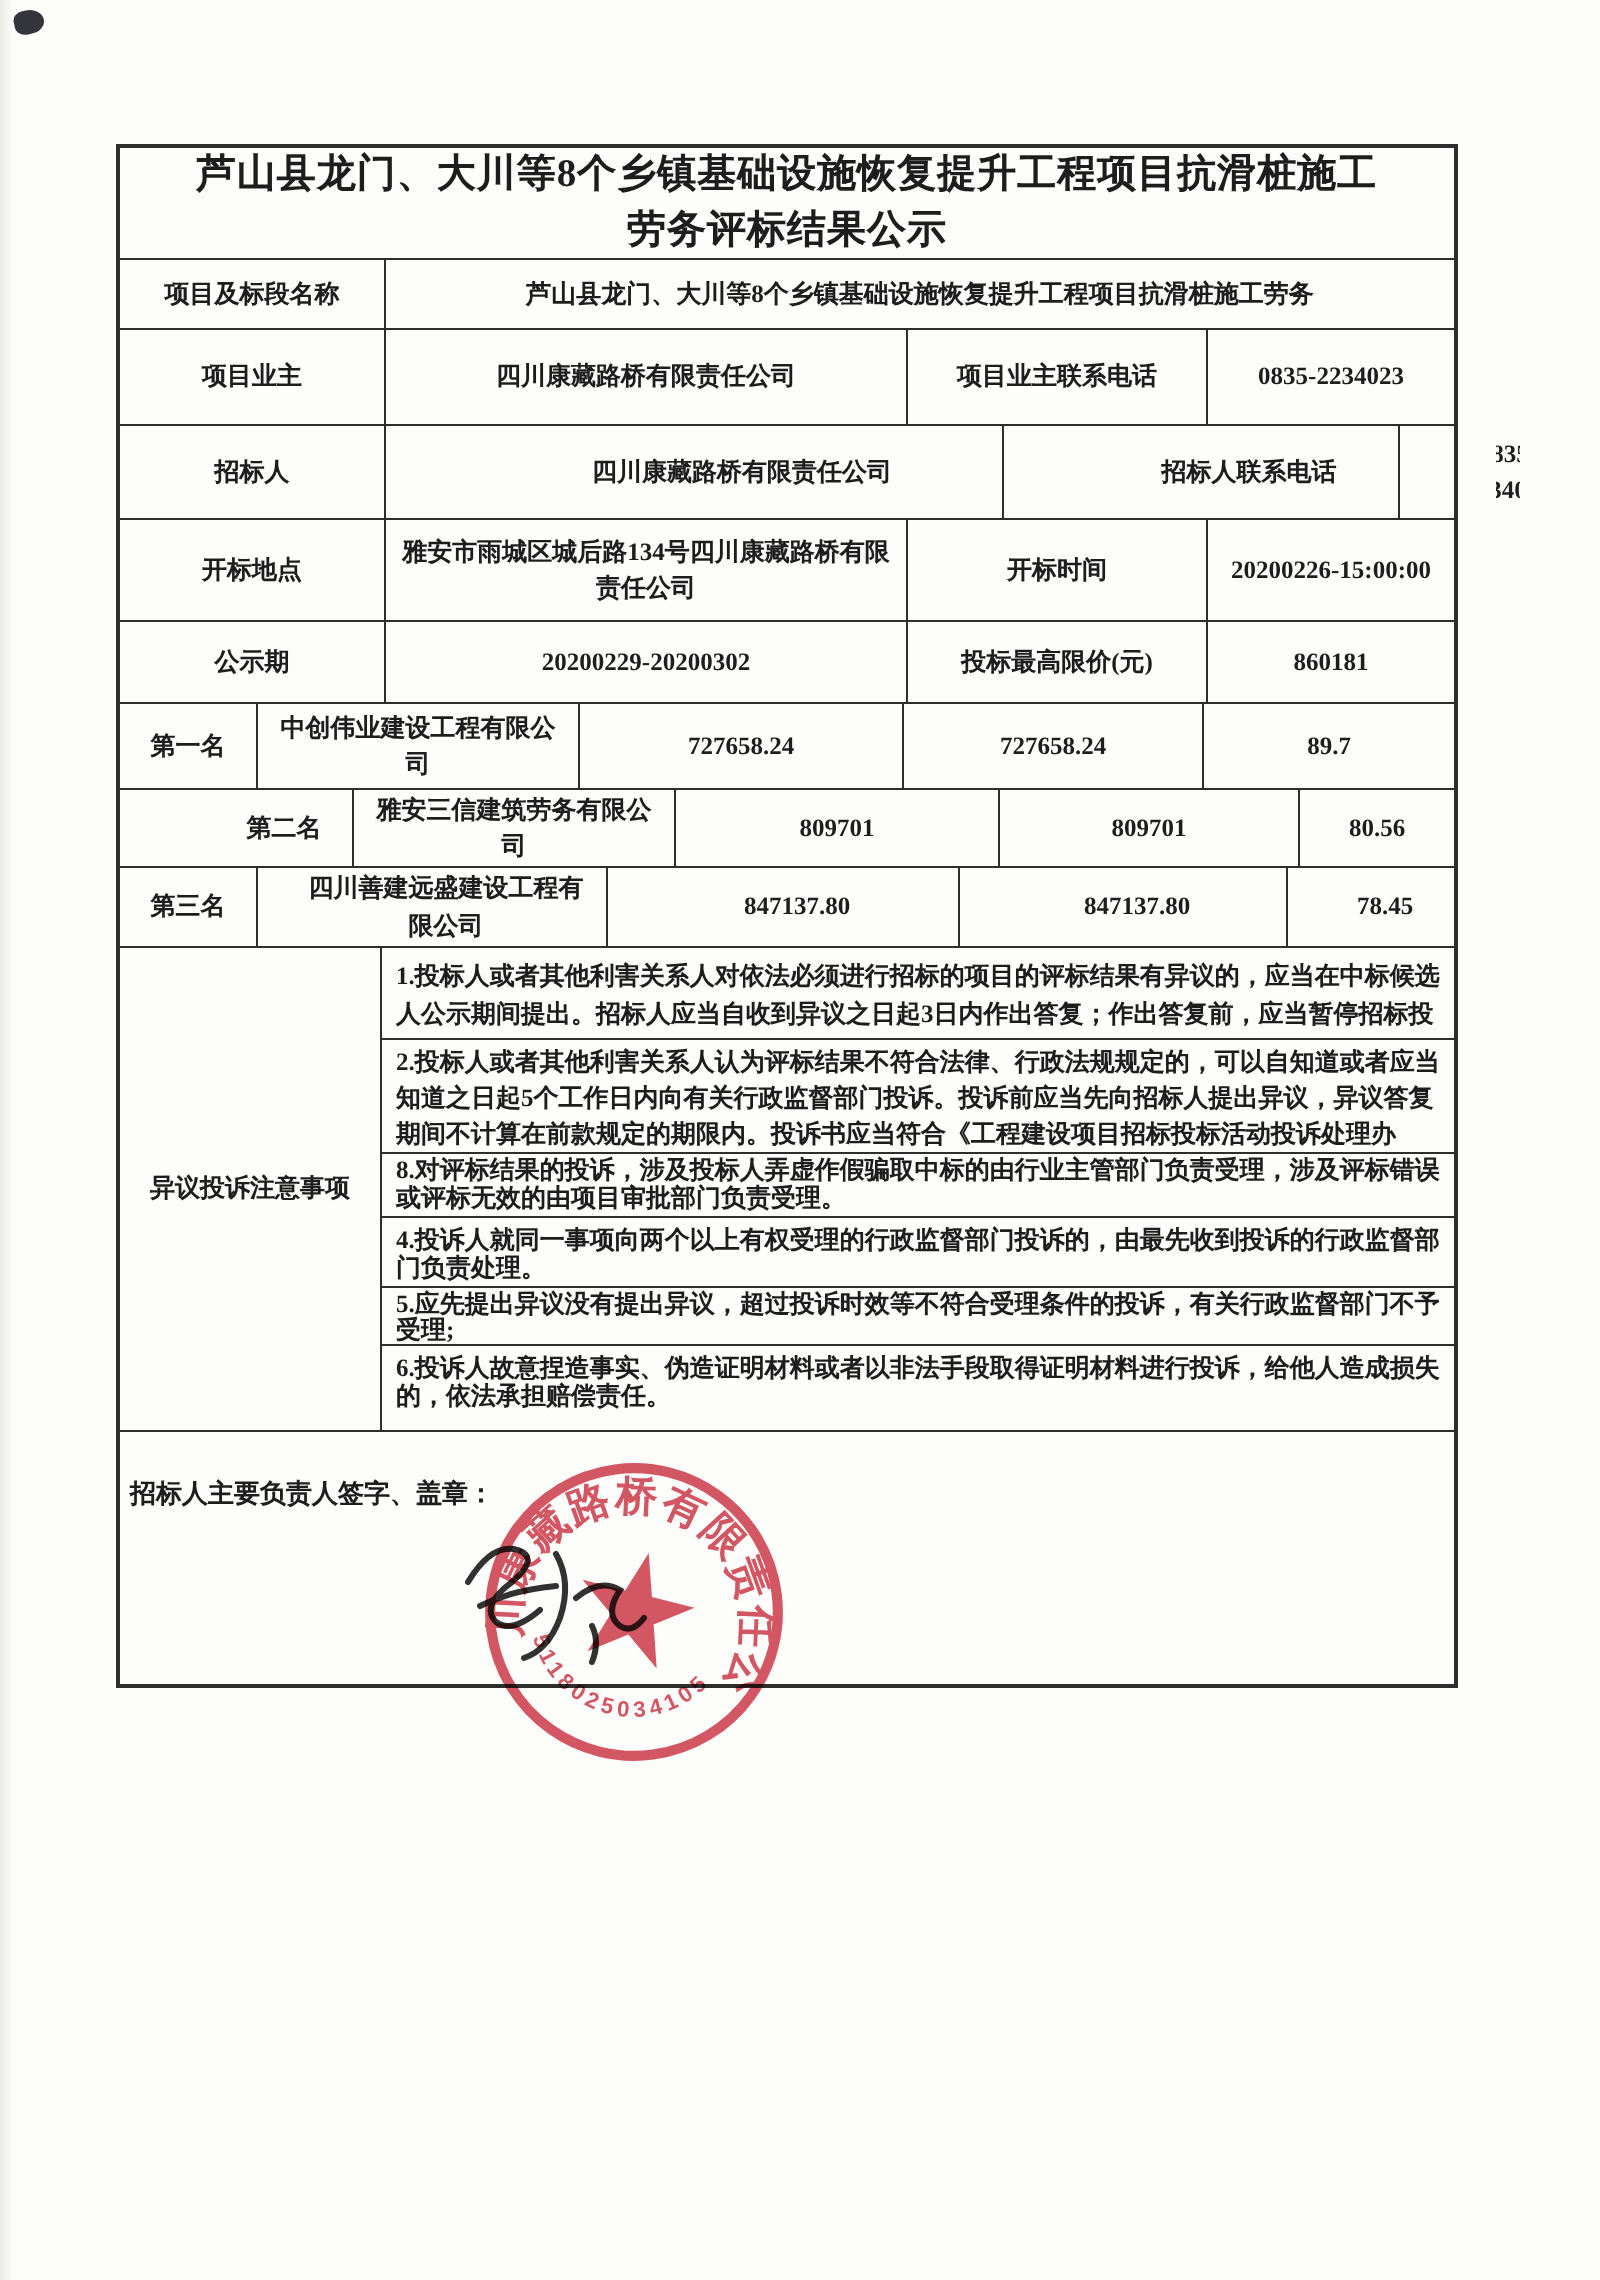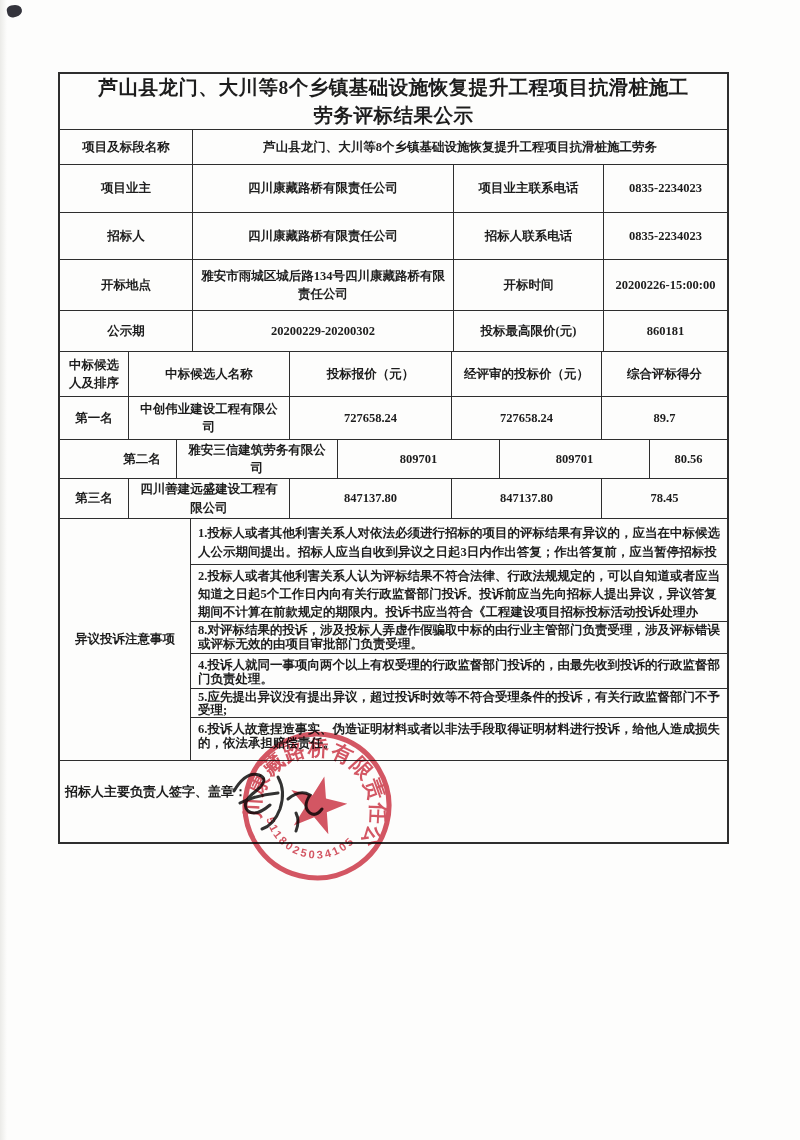--- a/index.html
+++ b/index.html
@@ -35,29 +35,29 @@
   .title-cell {
     flex:1; display:flex; align-items:center; justify-content:center; text-align:center;
     font-size:19.5px; font-weight:bold; line-height:1.42; padding:2px 38px; letter-spacing:0.5px;
   }
   
   .c-lab1 { flex:0 0 133px; }
   .c-val1 { flex:0 0 261px; }
   .c-lab2 { flex:0 0 150px; }
   .c-val2 { flex:1; }
   .c-span { flex:1; }
-  .h-r1 { height:35px; } .h-r2 { height:48px; } .h-r3 { height:47px; }
+  .h-r1 { height:35px; } .h-r2 { height:48px; } .h-r3 { height:47px;gap:48px; }
   .h-r4 { height:51px; } .h-r5 { height:41px; }
   
   .k-rank { flex:0 0 69px; padding:2px 3px; }
   .k-name { flex:0 0 161px; }
   .k-bid  { flex:0 0 162px; }
   .k-eval { flex:0 0 150px; }
   .k-score{ flex:1; }
-  .h-hdr { height:45px; } .h-c1 { height:43px; } .h-c2 { height:39px;padding-left:48px; } .h-c3 { height:40px; }
+  .h-hdr { height:45px; } .h-c1 { height:43px; } .h-c2 { height:39px;padding-left:48px; } .h-c3 { height:40px;gap:14px; }
   
   .h-obj { height:242px; }
   .obj-label { flex:0 0 131px; border-right:1.5px solid #2e2e2e;
     display:flex; align-items:center; justify-content:center;
     font-size:12.5px; font-weight:600;font-family:Liberation Serif, serif; }
   .obj-content { flex:1; display:flex; flex-direction:column; }
   .obj-item {
     border-bottom:1.5px solid #2e2e2e; font-size:12.5px; font-weight:600;
     padding:3px 7px 0 7px; text-align:left; overflow:hidden; flex:0 0 auto;
   }
@@ -123,27 +123,20 @@
       <div class="cell c-val2">20200226-15:00:00</div>
     </div>
 
     <div class="row h-r5">
       <div class="cell c-lab1">公示期</div>
       <div class="cell c-val1">20200229-20200302</div>
       <div class="cell c-lab2">投标最高限价(元)</div>
       <div class="cell c-val2">860181</div>
     </div>
 
-    <div class="row h-hdr">
-      <div class="cell k-rank">中标候选人及排序</div>
-      <div class="cell k-name">中标候选人名称</div>
-      <div class="cell k-bid">投标报价（元）</div>
-      <div class="cell k-eval">经评审的投标价（元）</div>
-      <div class="cell k-score">综合评标得分</div>
-    </div>
 
     <div class="row h-c1">
       <div class="cell k-rank">第一名</div>
       <div class="cell k-name">中创伟业建设工程有限公司</div>
       <div class="cell k-bid">727658.24</div>
       <div class="cell k-eval">727658.24</div>
       <div class="cell k-score">89.7</div>
     </div>
     <div class="row h-c2">
       <div class="cell k-rank">第二名</div>

